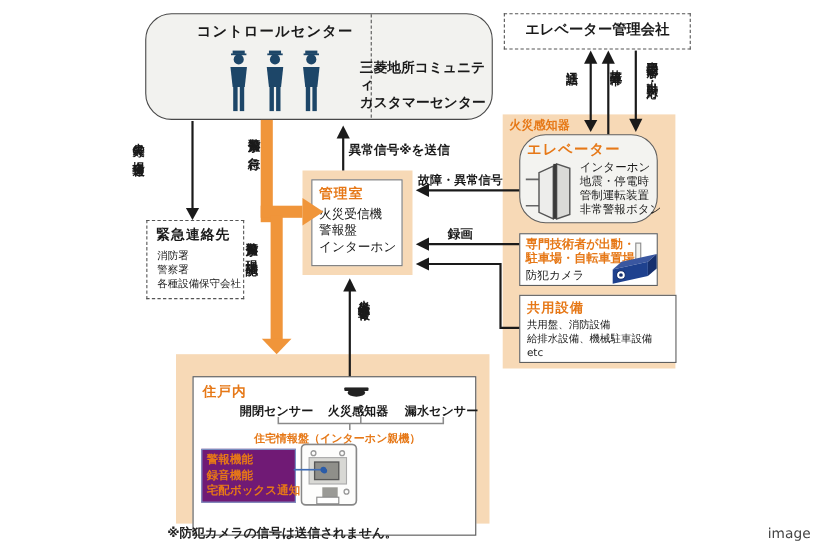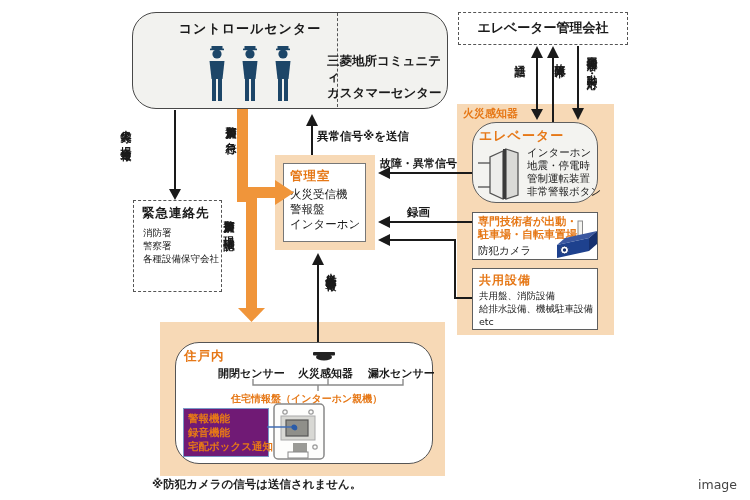--- a/index.html
+++ b/index.html
@@ -62,21 +62,21 @@
             <rect x="1" y="33" width="4" height="23"></rect>
         </g>
       </g>
     </svg>
   </div>
 
   <div class="box dashedbox" style="left:458px;top:12px;width:170px;height:33px;">
     <div style="text-align:center;line-height:30px;font-size:13px;font-weight:bold;">エレベーター管理会社</div>
   </div>
 
-  <div class="box dashedbox" style="left:133px;top:200px;width:89px;height:92px;">
+  <div class="box dashedbox" style="left:133px;top:200px;width:89px;height:72px;">
     <div style="position:absolute;left:8px;top:4px;font-size:12.5px;font-weight:bold;letter-spacing:1px;white-space:nowrap;">緊急連絡先</div>
     <div style="position:absolute;left:9px;top:25px;font-size:9.5px;font-weight:500;line-height:13px;">
       <div>消防署</div>
       <div>警察署</div>
       <div>各種設備保守会社</div>
     </div>
   </div>
 
   <div class="lbl title-o" style="left:463px;top:106px;font-size:11px;">火災感知器</div>
 
@@ -106,39 +106,39 @@
     <svg class="abs" style="left:82px;top:6px;" width="44" height="42" viewBox="0 0 44 42">
       <rect x="23" y="2" width="4.5" height="16" fill="#f4f4f1" stroke="#8a8a8a" stroke-width="1"></rect>
       <polygon points="2,26 10,19 42,12 34,19" fill="#3a57a0"></polygon>
       <polygon points="34,19 42,12 42,25 34,32" fill="#16306e"></polygon>
       <polygon points="2,26 34,19 34,32 2,39" fill="#1e418e"></polygon>
       <circle cx="9.5" cy="31" r="4" fill="#ffffff" stroke="#16306e" stroke-width="1"></circle>
       <circle cx="9.5" cy="31" r="1.7" fill="#16306e"></circle>
     </svg>
   </div>
 
-  <div class="box" style="left:472px;top:268px;width:126px;height:62px;">
+  <div class="box" style="left:472px;top:268px;width:143px;height:62px;">
     <div class="title-o" style="position:absolute;left:6px;top:3px;font-size:12px;letter-spacing:1px;white-space:nowrap;">共用設備</div>
     <div style="position:absolute;left:6px;top:20px;font-size:9.5px;font-weight:400;line-height:13px;white-space:nowrap;">
       <div>共用盤、消防設備</div>
       <div>給排水設備、機械駐車設備</div>
       <div>etc</div>
     </div>
   </div>
 
   <div class="box" style="left:283px;top:163px;width:83px;height:79px;border-color:#777;">
     <div class="title-o" style="position:absolute;left:6px;top:4px;font-size:12.5px;letter-spacing:1px;white-space:nowrap;">管理室</div>
     <div style="position:absolute;left:6px;top:23px;font-size:11.5px;font-weight:500;line-height:15px;white-space:nowrap;">
       <div>火災受信機</div>
       <div>警報盤</div>
       <div>インターホン</div>
     </div>
   </div>
 
-  <div class="box" style="left:175px;top:342px;width:258px;height:122px;border-width:1.5px;border-color:#555;border-radius:24px;">
+  <div class="box" style="left:175px;top:342px;width:258px;height:145px;border-width:1.5px;border-color:#555;">
     <div class="title-o" style="position:absolute;left:8px;top:5px;font-size:12.5px;letter-spacing:1px;">住戸内</div>
     <div class="lbl" style="left:42px;top:23px;font-size:11px;">開閉センサー</div>
     <div class="lbl" style="left:122px;top:23px;font-size:11px;">火災感知器</div>
     <div class="lbl" style="left:192px;top:23px;font-size:11px;">漏水センサー</div>
     <div class="lbl title-o" style="left:55px;top:49px;font-size:10px;">住宅情報盤（インターホン親機）</div>
 
     <div style="position:absolute;left:7px;top:65px;width:86px;height:49px;border:1.5px solid #7a9ac8;background:#701a75;box-sizing:border-box;">
       <div class="title-o" style="position:absolute;left:4px;top:2px;font-size:10.5px;font-weight:600;line-height:14px;white-space:nowrap;">
         <div>警報機能</div>
         <div>録音機能</div>

